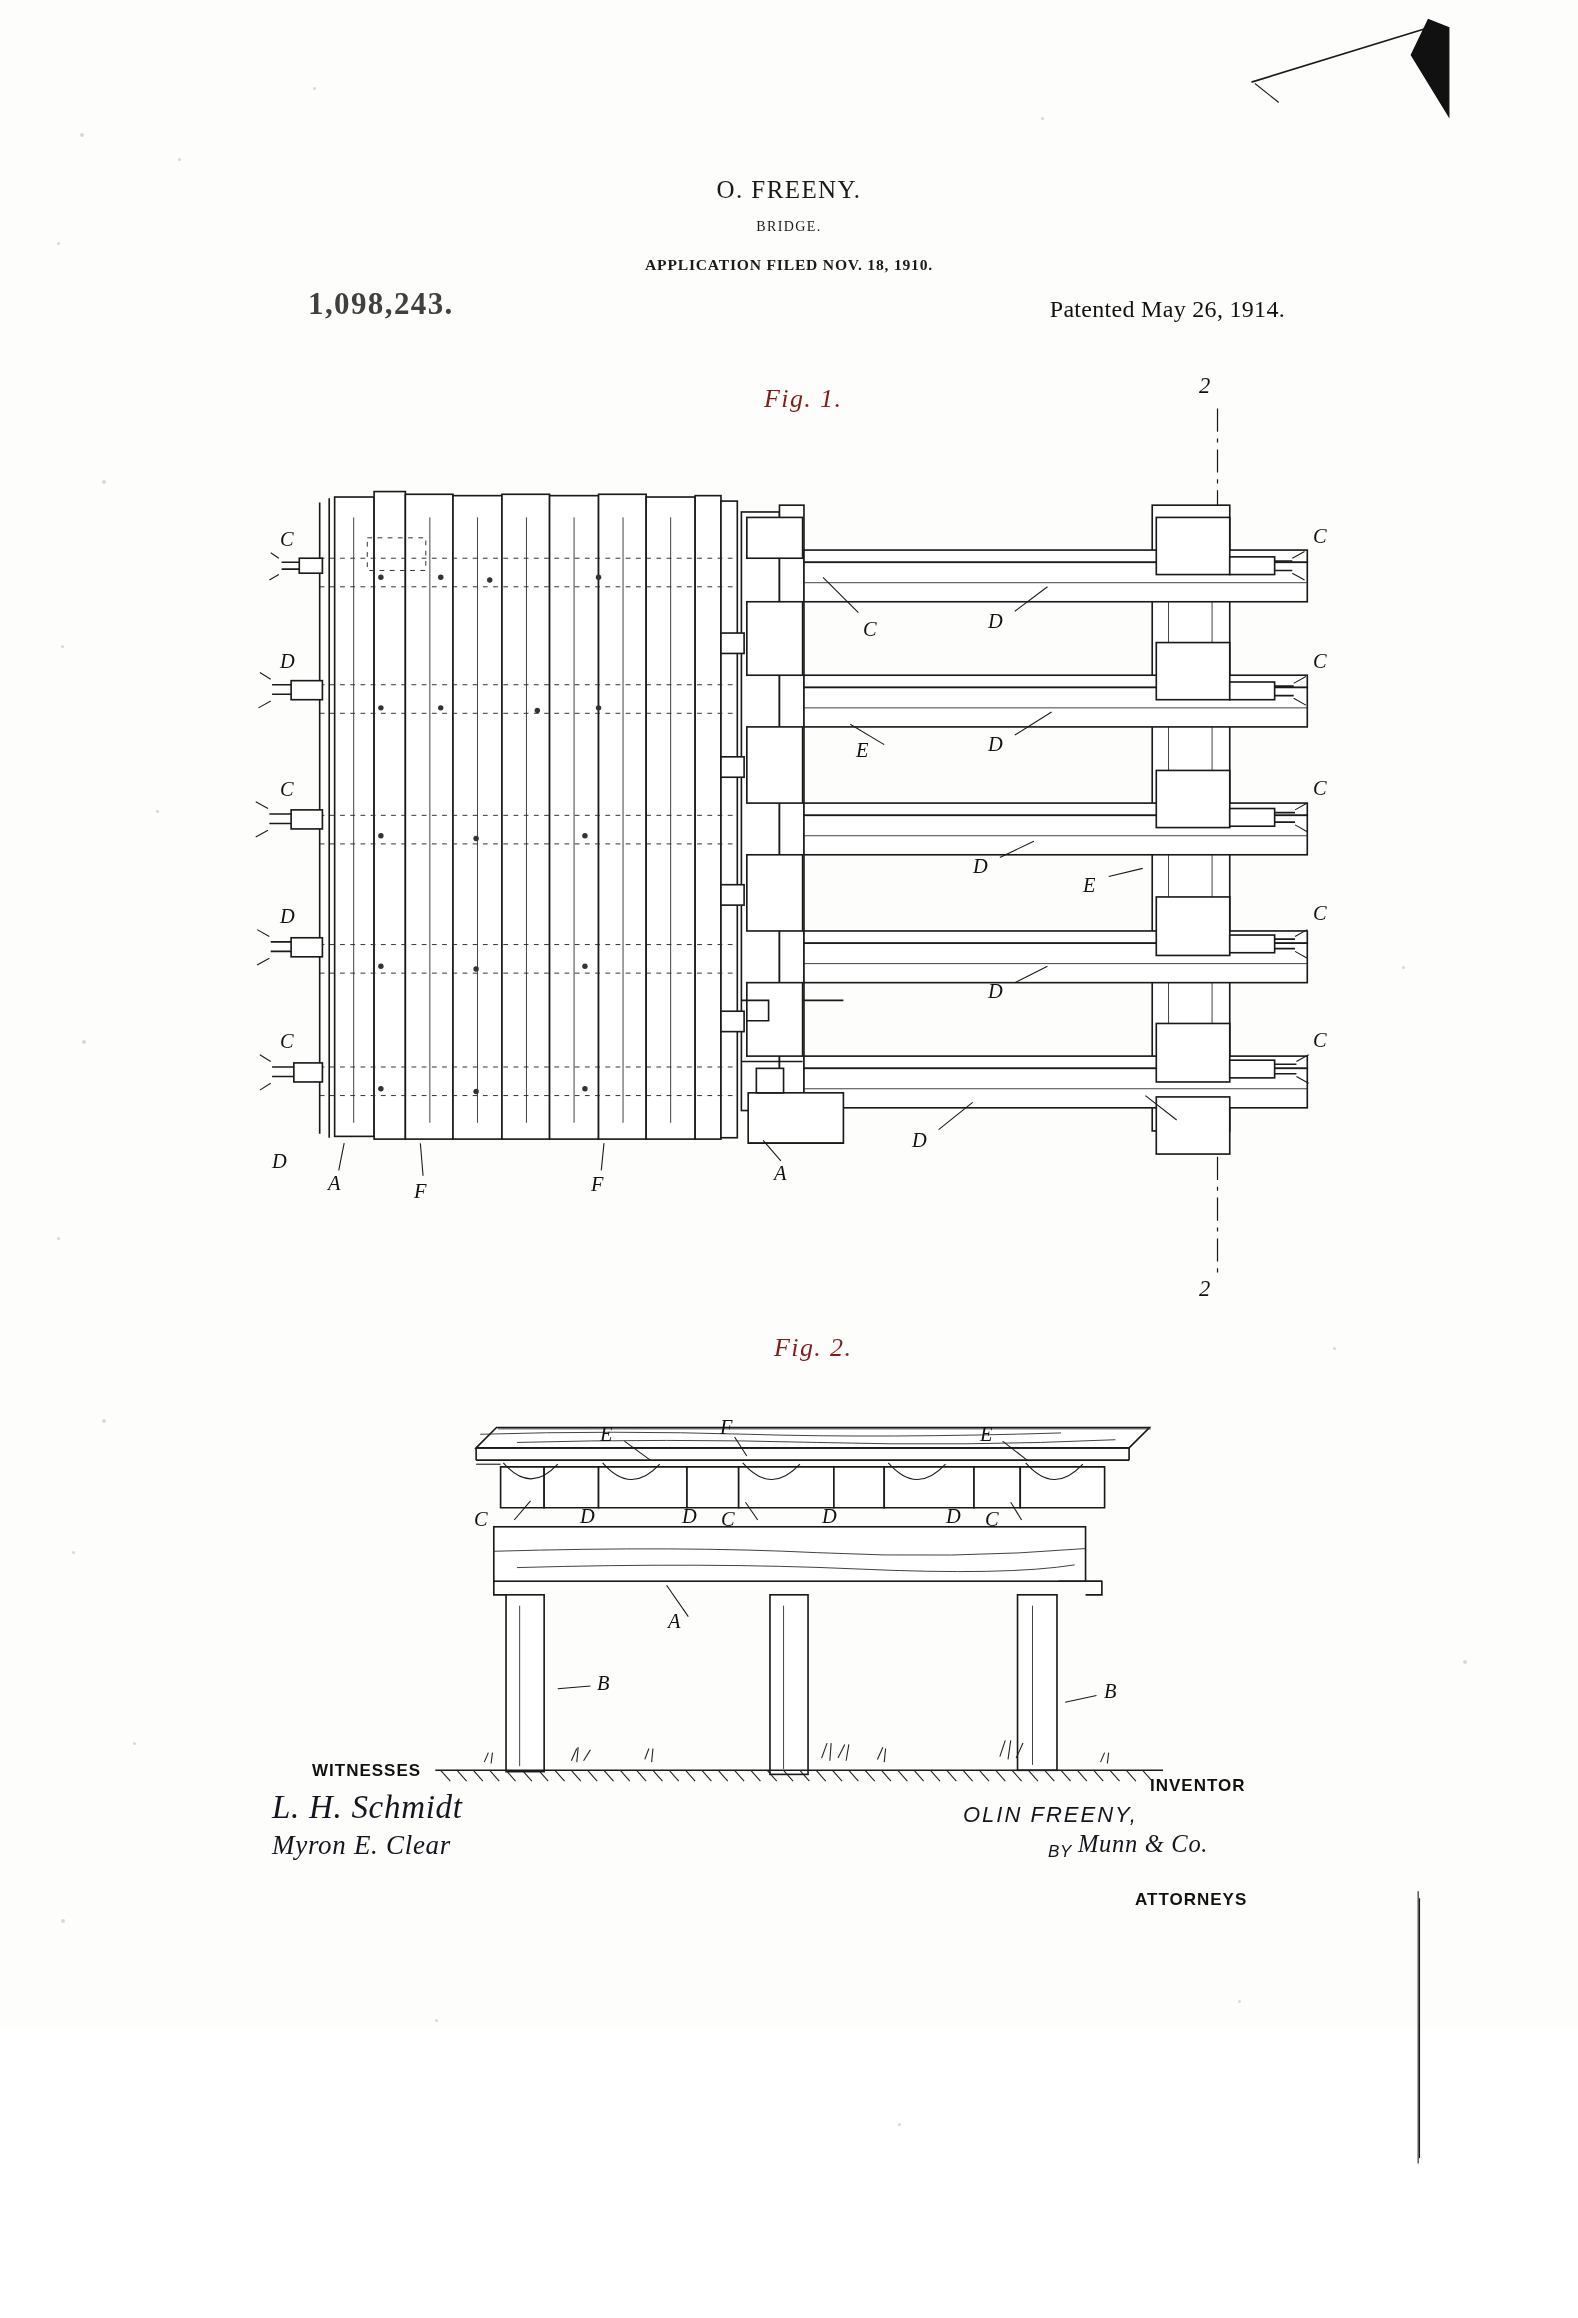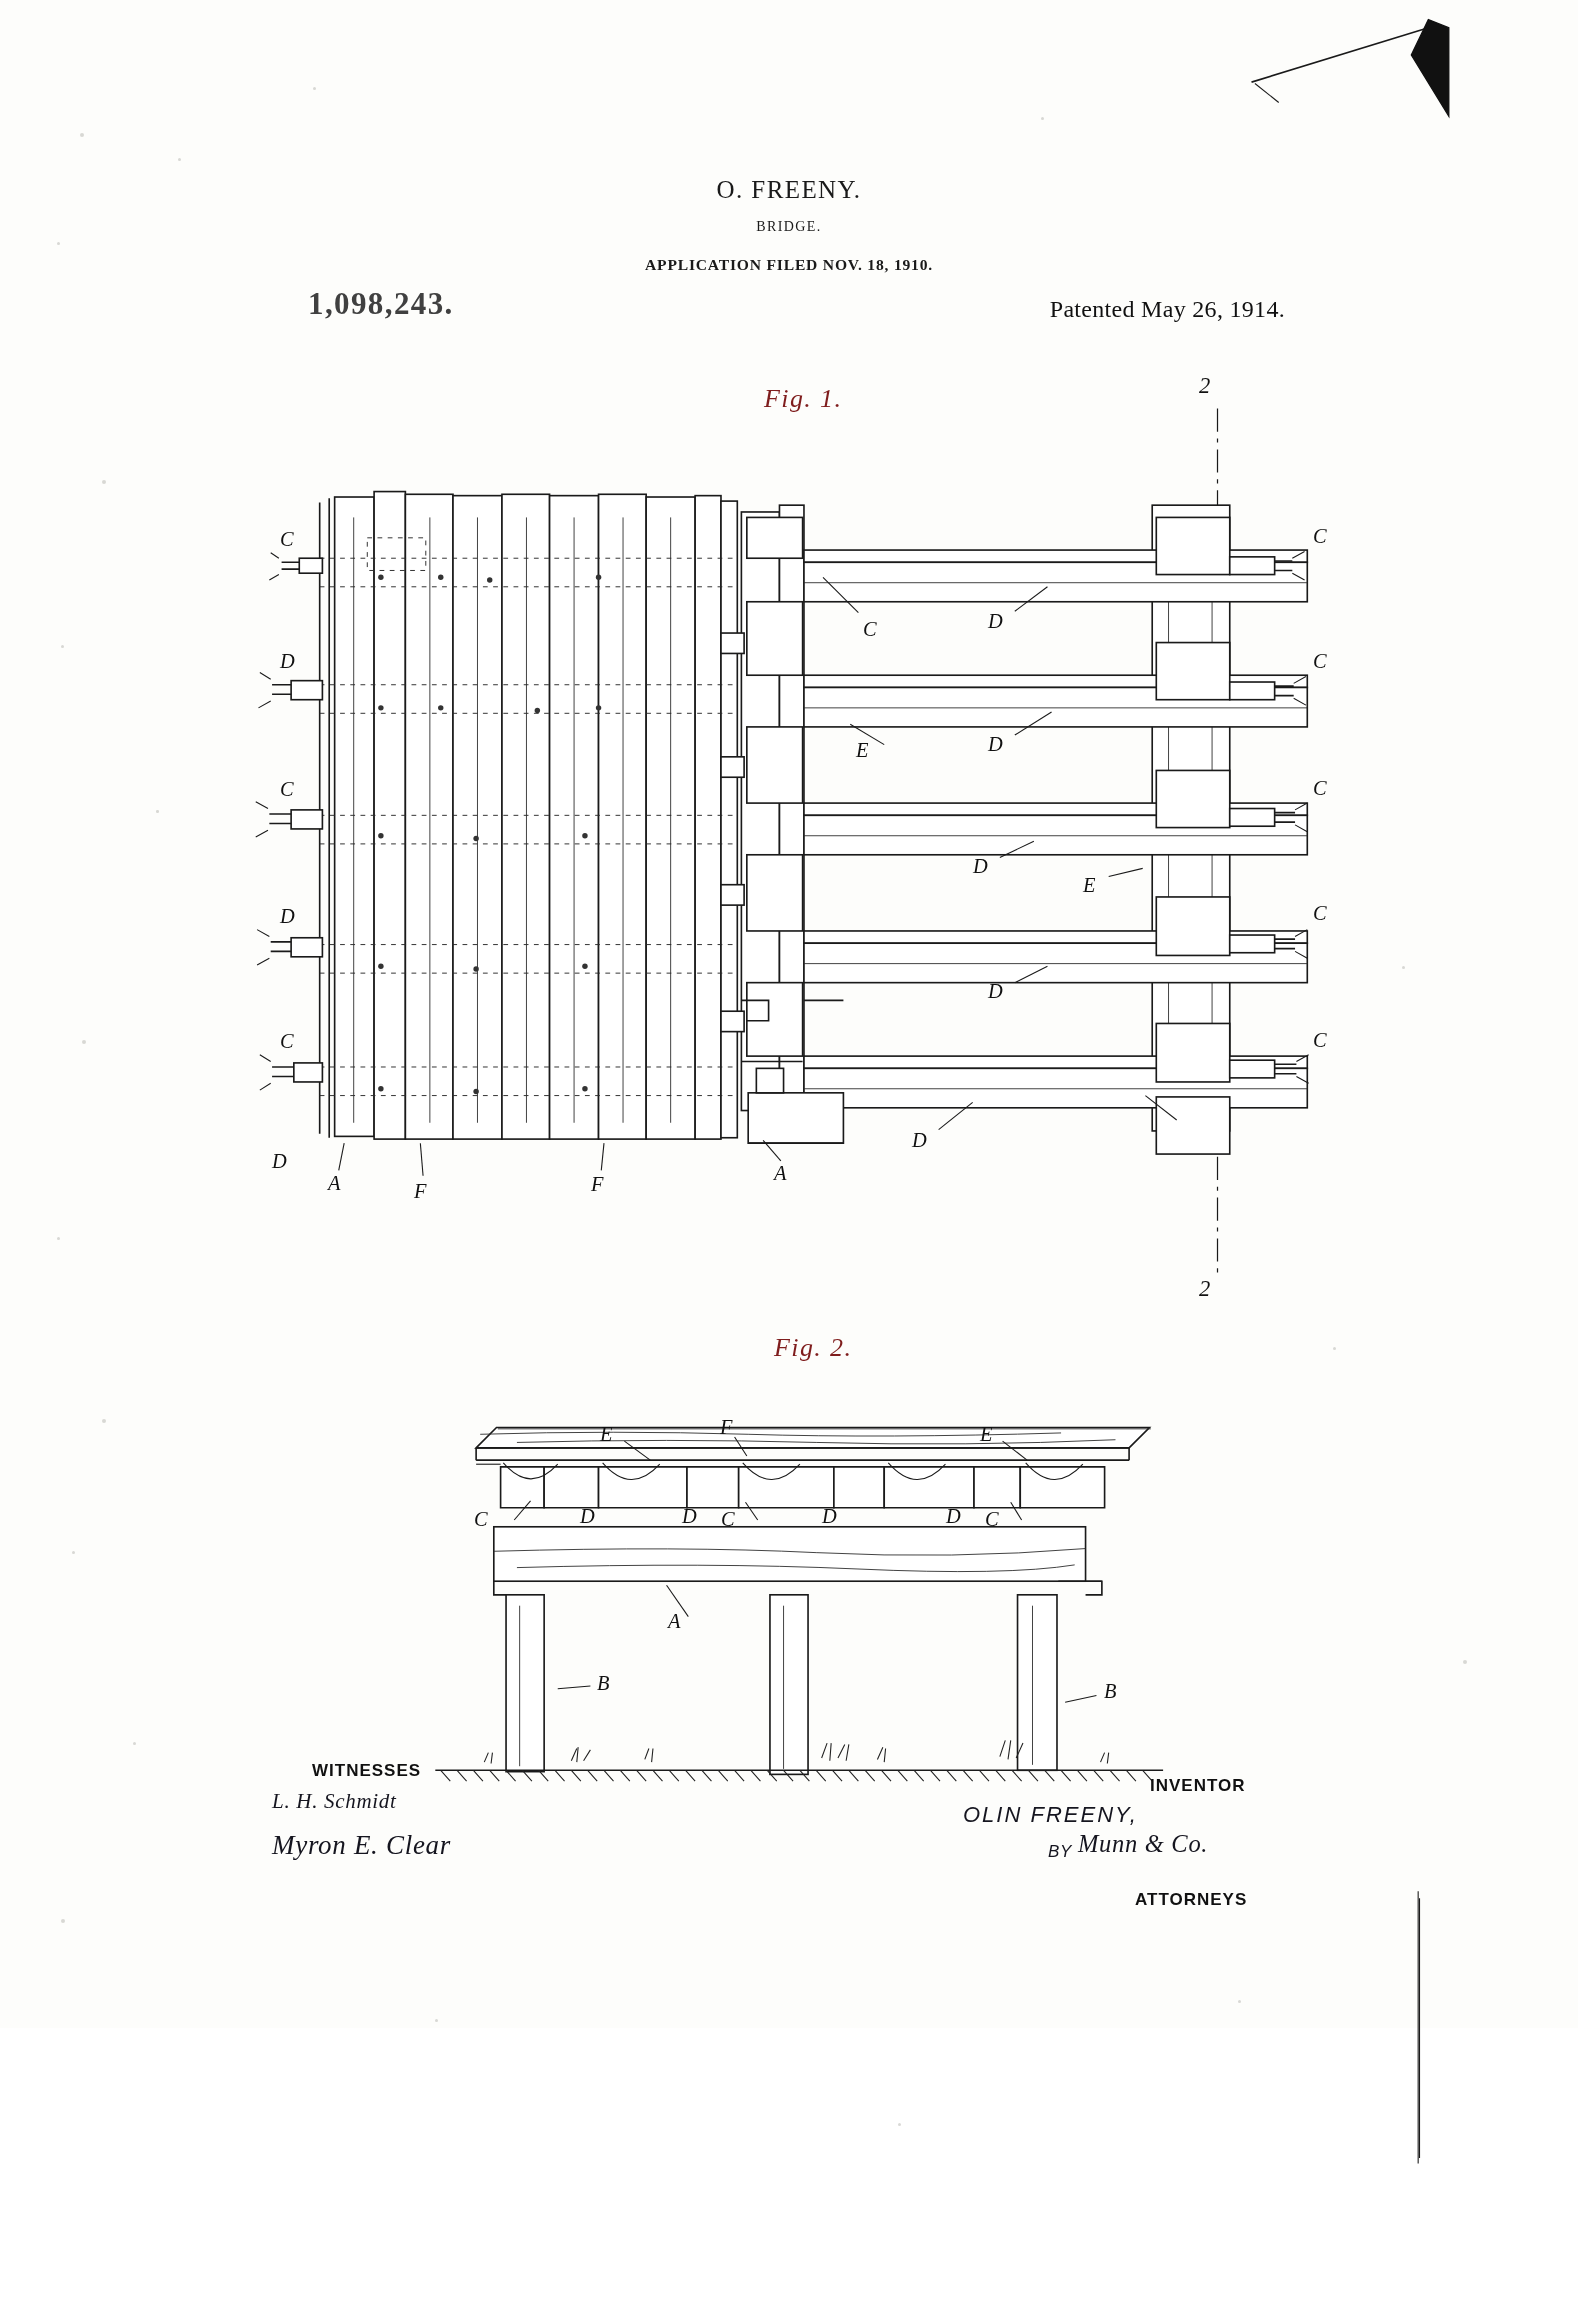--- a/index.html
+++ b/index.html
@@ -121,21 +121,21 @@
   #witness-label { left: 312px; top: 1761px; }
   #inventor-label { left: 1150px; top: 1776px; }
   #attorneys-label { left: 1135px; top: 1890px; }
 
   .script {
     position: absolute;
     font-family: "Liberation Serif", serif;
     font-style: italic;
     color: #15151f;
   }
-  #witness-1 { left: 272px; top: 1789px; font-size: 21px; letter-spacing: 0.7px; }
+  #witness-1 { left: 272px; top: 1789px; font-size: 33px; letter-spacing: 0.7px; }
   #witness-2 { left: 272px; top: 1830px; font-size: 27px; letter-spacing: 0.7px; }
   #inventor-name {
     left: 963px; top: 1802px;
     font-size: 22px;
     font-family: "Liberation Sans", sans-serif;
     font-style: italic;
     letter-spacing: 2px;
   }
   #by-label {
     left: 1048px; top: 1842px;

